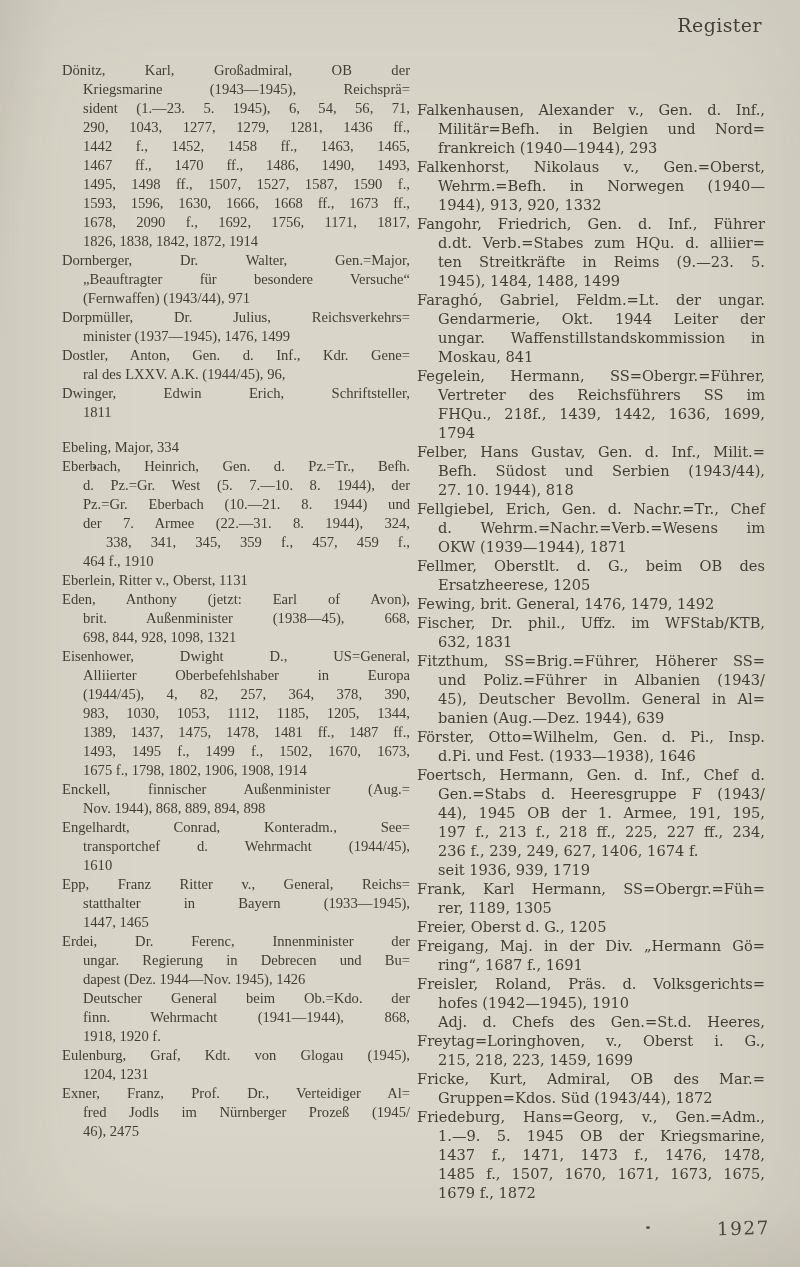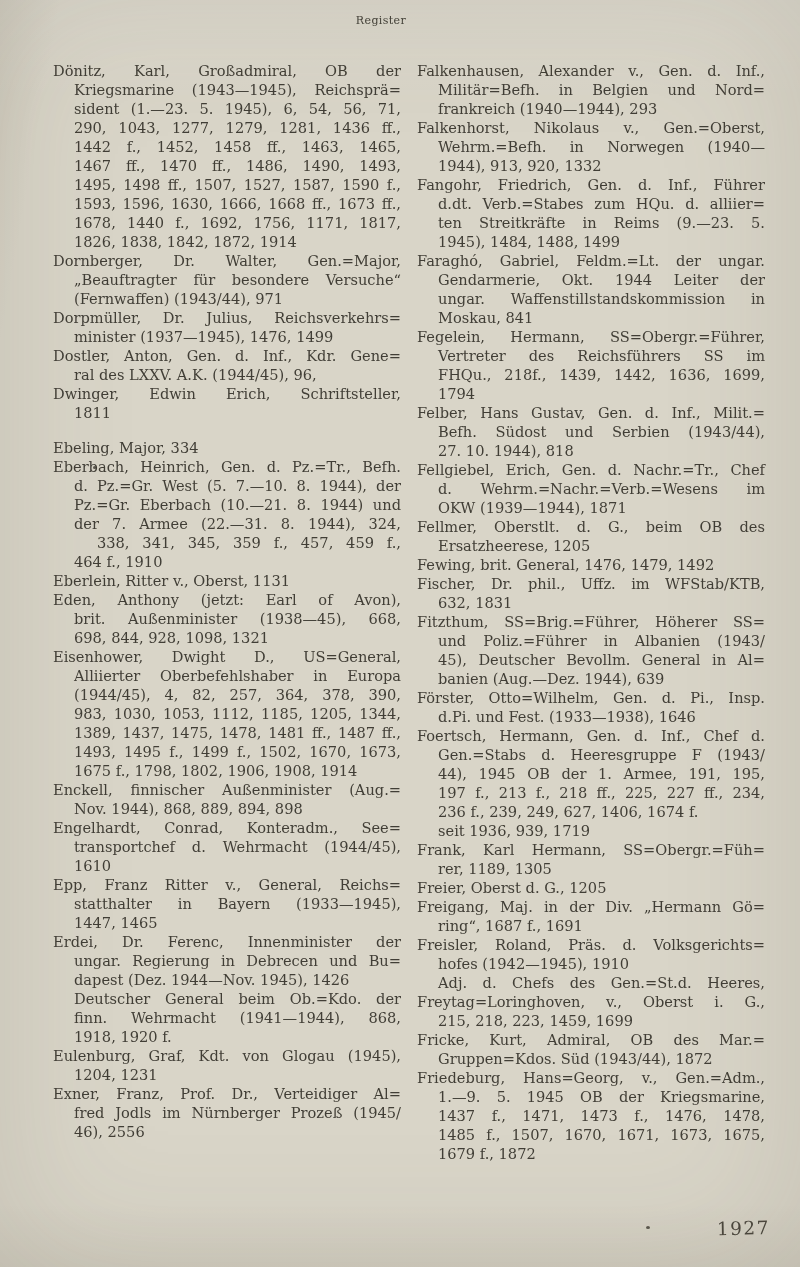--- a/index.html
+++ b/index.html
@@ -20,29 +20,29 @@
       linear-gradient(100deg, rgba(120,112,92,0.10) 0%, rgba(0,0,0,0) 6%),
       linear-gradient(0deg, rgba(120,112,92,0.08) 0%, rgba(0,0,0,0) 5%),
       linear-gradient(180deg, rgba(255,255,255,0.10) 0%, rgba(0,0,0,0) 8%);
   }
   .page::after {
     content: ""; position: absolute; inset: 0; pointer-events: none;
     box-shadow: inset 0 0 140px rgba(96,90,72,0.16);
   }
   .running-header {
     position: absolute; top: 14px; left: 0; width: 762px;
-    text-align: center;
-    font-size: 11px; letter-spacing: 0.4px;
+    text-align: right;
+    font-size: 19px; letter-spacing: 0.4px;
   }
   .col {
     position: absolute; top: 61px; width: 348px;
     font-size: 14.6px; line-height: 19px;
   }
-  .col-left  { left: 53px; }
-  .col-right { left: 417px; }
+  .col-left  { left: 62px; font-family: Liberation Serif, serif; }
+  .col-right { left: 417px; margin-top: 39px; }
   .entry { }
   .entry.gap { margin-top: 16px; }
   .line {
     text-align: justify;
     text-align-last: justify;
     padding-left: 21px;
   }
   .line.first { padding-left: 0; }
   .line.indent2 { padding-left: 44px; }
   .line.last { text-align-last: left; }
@@ -70,21 +70,21 @@
   <div id="col-left" class="col col-left">
       <div class="entry">
         <div class="line first">Dönitz, Karl, Großadmiral, OB der</div>
         <div class="line">Kriegsmarine (1943—1945), Reichsprä=</div>
         <div class="line">sident (1.—23. 5. 1945), 6, 54, 56, 71,</div>
         <div class="line">290, 1043, 1277, 1279, 1281, 1436 ff.,</div>
         <div class="line">1442 f., 1452, 1458 ff., 1463, 1465,</div>
         <div class="line">1467 ff., 1470 ff., 1486, 1490, 1493,</div>
         <div class="line">1495, 1498 ff., 1507, 1527, 1587, 1590 f.,</div>
         <div class="line">1593, 1596, 1630, 1666, 1668 ff., 1673 ff.,</div>
-        <div class="line">1678, 1440 f., 1692, 1756, 1171, 1817,</div>
+        <div class="line">1678, 2090 f., 1692, 1756, 1171, 1817,</div>
         <div class="line last">1826, 1838, 1842, 1872, 1914</div>
       </div>
       <div class="entry">
         <div class="line first">Dornberger, Dr. Walter, Gen.=Major,</div>
         <div class="line">„Beauftragter für besondere Versuche“</div>
         <div class="line last">(Fernwaffen) (1943/44), 971</div>
       </div>
       <div class="entry">
         <div class="line first">Dorpmüller, Dr. Julius, Reichsverkehrs=</div>
         <div class="line last">minister (1937—1945), 1476, 1499</div>
@@ -149,21 +149,21 @@
         <div class="line">finn. Wehrmacht (1941—1944), 868,</div>
         <div class="line last">1918, 1920 f.</div>
       </div>
       <div class="entry">
         <div class="line first">Eulenburg, Graf, Kdt. von Glogau (1945),</div>
         <div class="line last">1204, 1231</div>
       </div>
       <div class="entry">
         <div class="line first">Exner, Franz, Prof. Dr., Verteidiger Al=</div>
         <div class="line">fred Jodls im Nürnberger Prozeß (1945/</div>
-        <div class="line last">46), 2556</div>
+        <div class="line last">46), 2475</div>
       </div>
     </div>
 
   <div id="col-right" class="col col-right">
       <div class="entry">
         <div class="line first">Falkenhausen, Alexander v., Gen. d. Inf.,</div>
         <div class="line">Militär=Befh. in Belgien und Nord=</div>
         <div class="line last">frankreich (1940—1944), 293</div>
       </div>
       <div class="entry">

